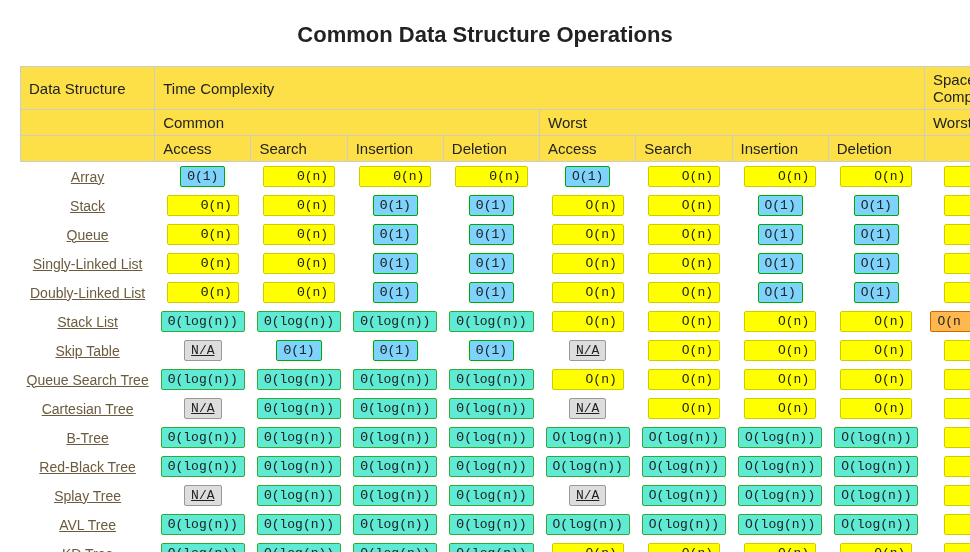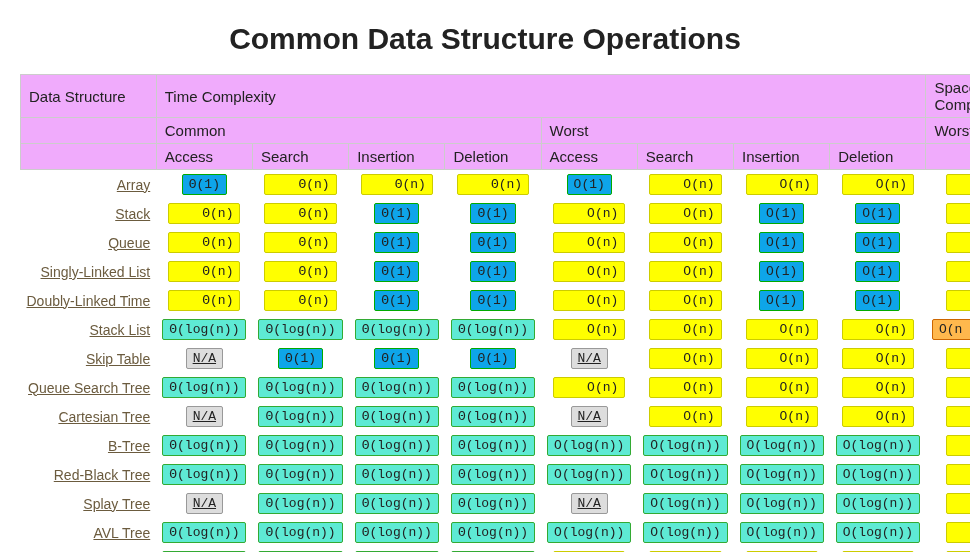--- a/index.html
+++ b/index.html
@@ -7,59 +7,59 @@
     margin: 0;
     padding: 12px 20px;
     font-family: Arial, Helvetica, sans-serif;
     font-size: 14px;
     color: #222;
     background: #fff;
     width: 970px;
   }
   h1 {
     text-align: center;
-    font-size: 30px;
+    font-size: 22px;
     font-weight: bold;
     margin: 10px 0 18px 0;
   }
   table {
     border-collapse: collapse;
     width: 100%;
   }
   th {
     text-align: left;
     font-weight: normal;
     padding: 4px 8px;
     border: 1px solid #ccc;
-    background: #f0abfc;
+    background: #fde047;
     font-size: 15px;
   }
   td {
     padding: 4px 6px;
     text-align: center;
     vertical-align: middle;
   }
   td.ds-name {
-    text-align: right;
+    text-align: center;
     white-space: nowrap;
   }
   td.ds-name a {
     color: #6b5b3e;
     text-decoration: underline;
   }
   .badge {
     display: inline-block;
     font-family: "Courier New", monospace;
     font-size: 13px;
     padding: 2px 6px;
     border: 1px solid #444;
     border-radius: 2px;
     white-space: nowrap;
   }
-  .green   { background: #0ea5e9; border-color: #0a0; }
+  .green   { background: #7dd3fc; border-color: #0a0; }
   .lime    { background: #5eead4; border-color: #3a3; }
   .yellow  { background: #ffff00; border-color: #cc0; padding-left: 33px; }
   .orange  { background: #ffb84d; border-color: #cc6600; }
   .gray    { background: #dddddd; border-color: #999; text-decoration: underline; }
 </style>
 </head>
 <body>
 
 <h1>Common Data Structure Operations</h1>
 
@@ -132,21 +132,21 @@
         <td><span class="badge yellow">Θ(n)</span></td>
         <td><span class="badge green">Θ(1)</span></td>
         <td><span class="badge green">Θ(1)</span></td>
         <td><span class="badge yellow">O(n)</span></td>
         <td><span class="badge yellow">O(n)</span></td>
         <td><span class="badge green">O(1)</span></td>
         <td><span class="badge green">O(1)</span></td>
         <td><span class="badge yellow">O(n)</span></td>
       </tr>
       <tr>
-        <td class="ds-name"><a href="#">Doubly-Linked Time</a></td>
+        <td class="ds-name"><a href="#">Doubly-Linked List</a></td>
         <td><span class="badge yellow">Θ(n)</span></td>
         <td><span class="badge yellow">Θ(n)</span></td>
         <td><span class="badge green">Θ(1)</span></td>
         <td><span class="badge green">Θ(1)</span></td>
         <td><span class="badge yellow">O(n)</span></td>
         <td><span class="badge yellow">O(n)</span></td>
         <td><span class="badge green">O(1)</span></td>
         <td><span class="badge green">O(1)</span></td>
         <td><span class="badge yellow">O(n)</span></td>
       </tr>

